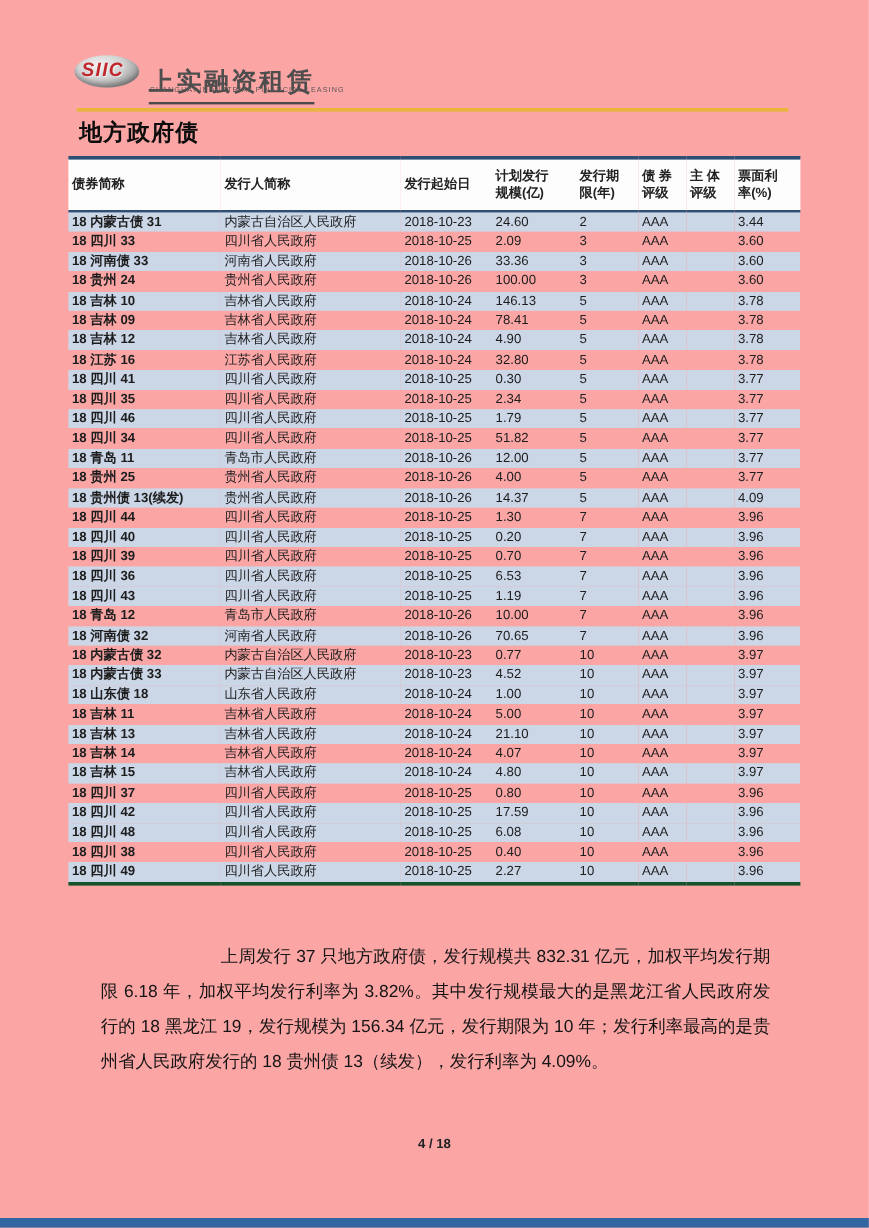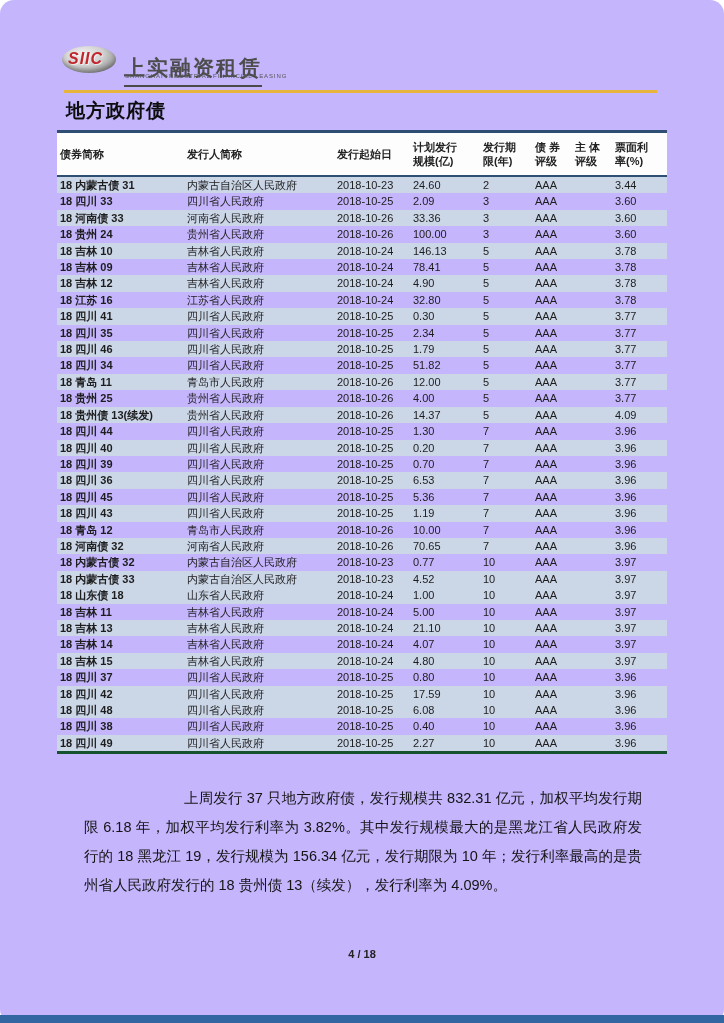--- a/index.html
+++ b/index.html
@@ -1,18 +1,18 @@
 <!DOCTYPE html>
 <html><head>
 <meta charset="utf-8">
 <style>
   html,body{margin:0;padding:0;}
   body{width:724px;height:1023px;background:#ffffff;position:relative;overflow:hidden;
        font-family:"Liberation Sans","DejaVu Sans",sans-serif;color:#1a1a1a;}
-  .page{position:absolute;inset:0;background:#c4b5fd;border-radius:14px;}
+  .page{position:absolute;inset:0;background:#fca5a5;}
 
   
   .logo-wrap{position:absolute;left:62px;top:40px;height:44px;}
   .logo-ellipse{position:absolute;left:0;top:6px;width:54px;height:27px;border-radius:50%;
        background:radial-gradient(ellipse at 38% 30%,#f2f2f2 0%,#cfcfcf 45%,#8f8f8f 80%,#707070 100%);
        box-shadow:inset 0 -3px 4px rgba(0,0,0,.25);}
   .logo-siic{position:absolute;left:6px;top:10px;font-size:16px;font-weight:bold;font-style:italic;
        color:#c0272d;letter-spacing:1px;text-shadow:1px 1px 0 rgba(255,255,255,.6);}
   .company-name{position:absolute;left:62px;top:14px;font-size:21px;font-weight:bold;color:#4d4d4d;
        letter-spacing:2px;border-bottom:2px solid #4a4a4a;padding-bottom:3px;white-space:nowrap;}
@@ -263,30 +263,20 @@
         <tr class="stripe">
           <td class="bond-name">18 四川 36</td>
           <td>四川省人民政府</td>
           <td>2018-10-25</td>
           <td>6.53</td>
           <td>7</td>
           <td>AAA</td>
           <td></td>
           <td>3.96</td>
         </tr>
-        <tr>
-          <td class="bond-name">18 四川 45</td>
-          <td>四川省人民政府</td>
-          <td>2018-10-25</td>
-          <td>5.36</td>
-          <td>7</td>
-          <td>AAA</td>
-          <td></td>
-          <td>3.96</td>
-        </tr>
         <tr class="stripe">
           <td class="bond-name">18 四川 43</td>
           <td>四川省人民政府</td>
           <td>2018-10-25</td>
           <td>1.19</td>
           <td>7</td>
           <td>AAA</td>
           <td></td>
           <td>3.96</td>
         </tr>

